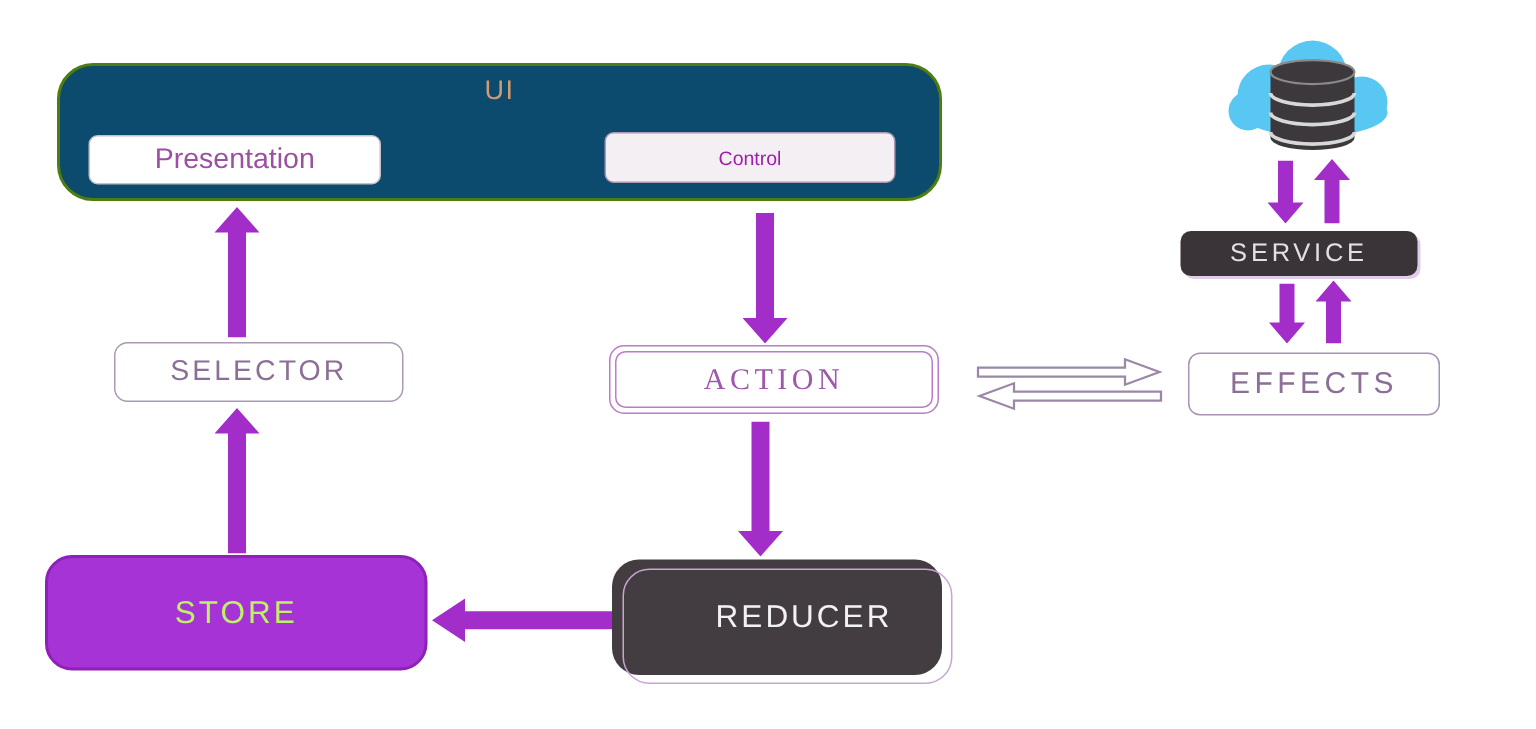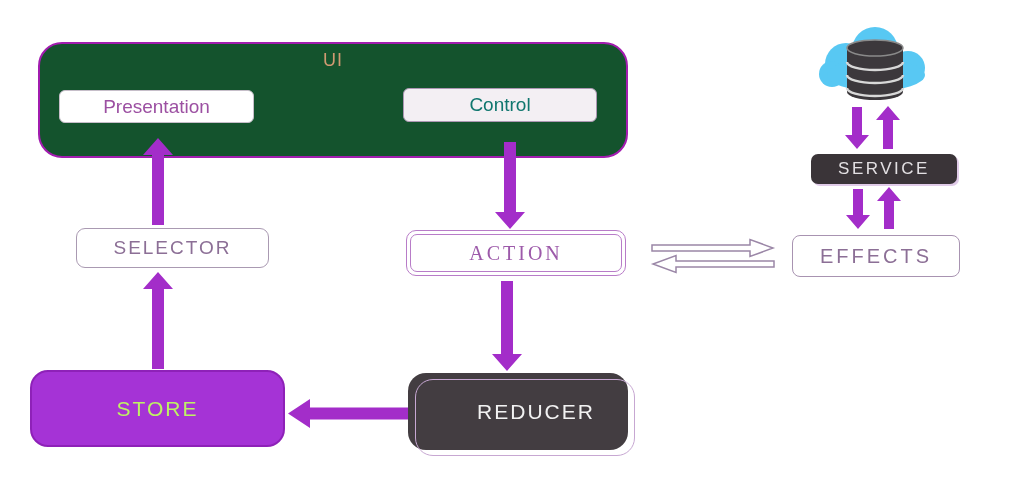--- a/index.html
+++ b/index.html
@@ -1,50 +1,50 @@
 <!DOCTYPE html>
 <html><head>
 <meta charset="utf-8">
 <style>
   html,body{margin:0;padding:0;background:#ffffff;}
   body{font-family:"Liberation Sans", sans-serif;}
   .canvas{position:relative;width:1024px;height:486px;background:#ffffff;overflow:hidden;}
 
   
-  .ui-box{position:absolute;left:38px;top:42px;width:590px;height:116px;
-    background:#14532d;border:2px solid #a21caf;border-radius:24px;box-sizing:border-box;}
+  .ui-box{position:absolute;left:38px;top:42px;width:590px;height:92px;
+    background:#0c4a6e;border:2px solid #4d7c0f;border-radius:24px;box-sizing:border-box;}
   .ui-label{position:absolute;left:0;right:0;top:6px;text-align:center;
     color:#d09a72;font-size:18px;letter-spacing:1px;}
 
   .node{position:absolute;display:flex;align-items:center;justify-content:center;
     box-sizing:border-box;}
 
   .presentation{left:59px;top:90px;width:195px;height:33px;background:#ffffff;
     border:1.5px solid #c6bec9;border-radius:6px;color:#9c50a2;font-size:19px;}
   .control{left:403px;top:88px;width:194px;height:34px;background:#f3eff3;
-    border:1.5px solid #ac97b3;border-radius:6px;color:#0f766e;font-size:19px;}
+    border:1.5px solid #ac97b3;border-radius:6px;color:#a21caf;font-size:13px;}
 
   .selector{left:60px;top:228px;width:193px;height:40px;background:#ffffff;
     border:1.5px solid #aa9ab2;border-radius:9px;color:#8c6f96;font-size:19px;letter-spacing:2px;margin-left:16px;}
 
   .action{left:406px;top:230px;width:220px;height:46px;background:#ffffff;
     border:1.5px solid #b87cc8;border-radius:10px;}
   .action-inner{position:absolute;left:3px;right:3px;top:3px;bottom:3px;
     border:1.5px solid #b87cc8;border-radius:7px;display:flex;align-items:center;justify-content:center;
     color:#9d5aaa;font-size:20px;letter-spacing:3px;font-family:Liberation Serif, serif;}
 
   .store{left:30px;top:370px;width:255px;height:77px;background:#a533d6;
     border:2px solid #8e21b8;border-radius:18px;color:#bef264;font-size:21px;letter-spacing:2px;}
 
   .reducer{left:408px;top:373px;width:220px;height:77px;background:#433d41;
     border-radius:18px;color:#f2f2f2;font-size:21px;letter-spacing:2px;padding-left:36px;}
   .reducer::after{content:"";position:absolute;left:0;top:0;right:0;bottom:0;
     transform:translate(7px,6px);border:1.5px solid #c7a7d2;border-radius:18px;z-index:-1;}
 
-  .service{left:811px;top:154px;width:146px;height:30px;background:#3a3438;
+  .service{left:787px;top:154px;width:158px;height:30px;background:#3a3438;
     border-radius:7px;color:#e3e0e3;font-size:17px;letter-spacing:2.5px;
     box-shadow:2px 2px 0 rgba(186,140,205,.45);}
 
   .effects{left:792px;top:235px;width:168px;height:42px;background:#ffffff;
     border:1.5px solid #a893b1;border-radius:8px;color:#8c6f96;font-size:20px;letter-spacing:3px;}
 
   .arrow{position:absolute;}
   .arrow polygon{fill:#a32dc9;}
   .flow-arrows path{fill:#ffffff;stroke:#9b87a7;stroke-width:1.5;} .z-over{z-index:2;}
 </style>

